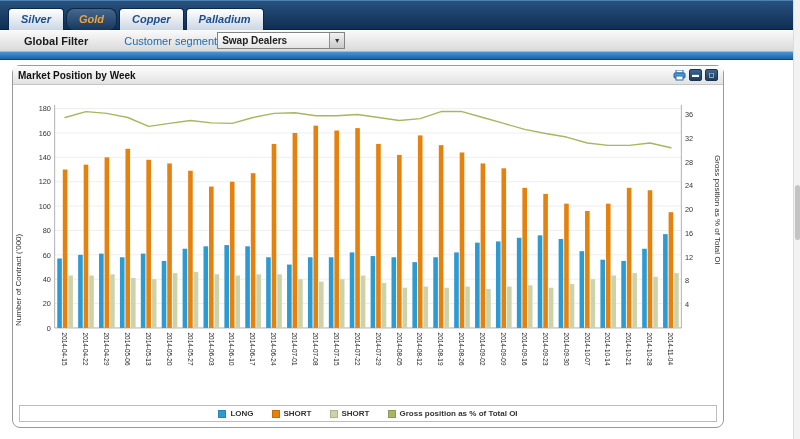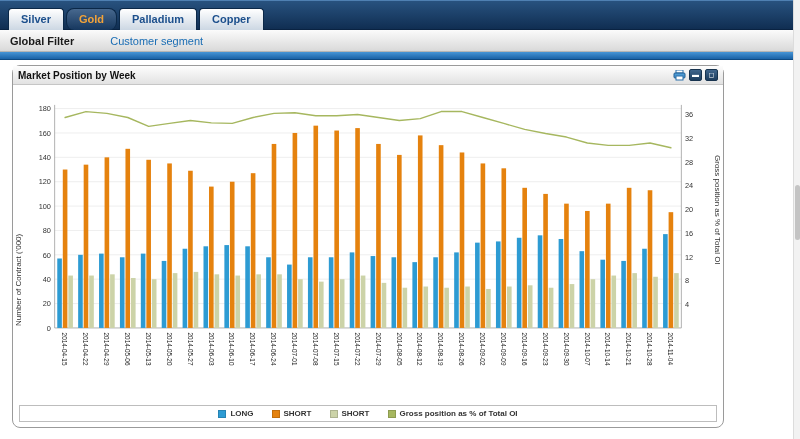--- a/index.html
+++ b/index.html
@@ -6,26 +6,26 @@
   html,body { width:800px; height:439px; overflow:hidden; background:#ffffff;
               font-family:"Liberation Sans", sans-serif; }
   body { position:relative; }
 
   
   .tabbar { height:30px; background:linear-gradient(#2a5584,#123referen 0); background:linear-gradient(#28527f,#102e52);
             border-top:1px solid #4f80b2; border-bottom:1px solid #0a2342;
             display:flex; align-items:flex-end; padding:0 0 0 8px; }
   .tab { margin:0 2px -1px 0; padding:4px 12px 5px 12px; font-size:11px; font-weight:bold;
          color:#1c4f8c; background:linear-gradient(#ffffff,#ccd7e3);
-         border:1px solid #0b2848; border-bottom:none; border-radius:4px 4px 0 0; cursor:default; }
+         border:1px solid #0b2848; border-bottom:none; border-radius:4px 4px 0 0; cursor:default;font-style:italic; }
   .tab.active { background:linear-gradient(#47688e,#16375e); color:#f2a33a;border-radius:8px; }
 
   
   .filterbar { height:22px; background:linear-gradient(#fbfbfb,#d9d9d9); border-bottom:1px solid #b5b5b5;
-               display:flex; align-items:center; padding:0 10px; }
+               display:flex; align-items:center; padding:0 24px; }
   .filter-title { font-size:11px; font-weight:bold; color:#1a1a1a; margin-right:36px; }
   .segment-label { font-size:11px; color:#1a6db4; margin-right:0; }
   .dropdown { width:128px; height:17px; border:1px solid #848484; background:linear-gradient(#ffffff,#e4e4e4);
               display:flex; align-items:center; font-size:10px; font-weight:bold; color:#222; }
   .dropdown .dd-text { flex:1; padding:0 4px; white-space:nowrap; overflow:hidden; }
   .dropdown .dd-arrow { width:15px; height:100%; background:linear-gradient(#f2f2f2,#c9c9c9);
                         border-left:1px solid #909090; display:flex; align-items:center; justify-content:center;
                         font-size:7px; color:#333; }
 
   .bluebar { height:8px; background:linear-gradient(#4795d6,#1a62a6); border-bottom:1px solid #0f4a82; }
@@ -63,27 +63,31 @@
                border-left:1px solid #dcdcdc; }
   .scroll-thumb { position:absolute; left:1px; top:185px; width:5px; height:55px;
                   background:#c4c4c4; border-radius:3px; }
 </style>
 </head>
 <body>
 
 <div class="tabbar">
     <div class="tab">Silver</div>
     <div class="tab active">Gold</div>
+    <div class="tab">Copper</div>
     <div class="tab">Palladium</div>
-    <div class="tab">Copper</div>
   </div>
 
 <div class="filterbar">
   <span class="filter-title">Global Filter</span>
   <span class="segment-label">Customer segment</span>
+  <div class="dropdown">
+    <span class="dd-text">Swap Dealers</span>
+    <span class="dd-arrow">▼</span>
+  </div>
 </div>
 
 <div class="bluebar"></div>
 
 <div class="panel">
   <div class="panel-header">
     <span class="panel-title">Market Position by Week</span>
     <div class="win-btns">
       <span class="print-btn">
         <svg width="13" height="11" viewBox="0 0 13 11">

